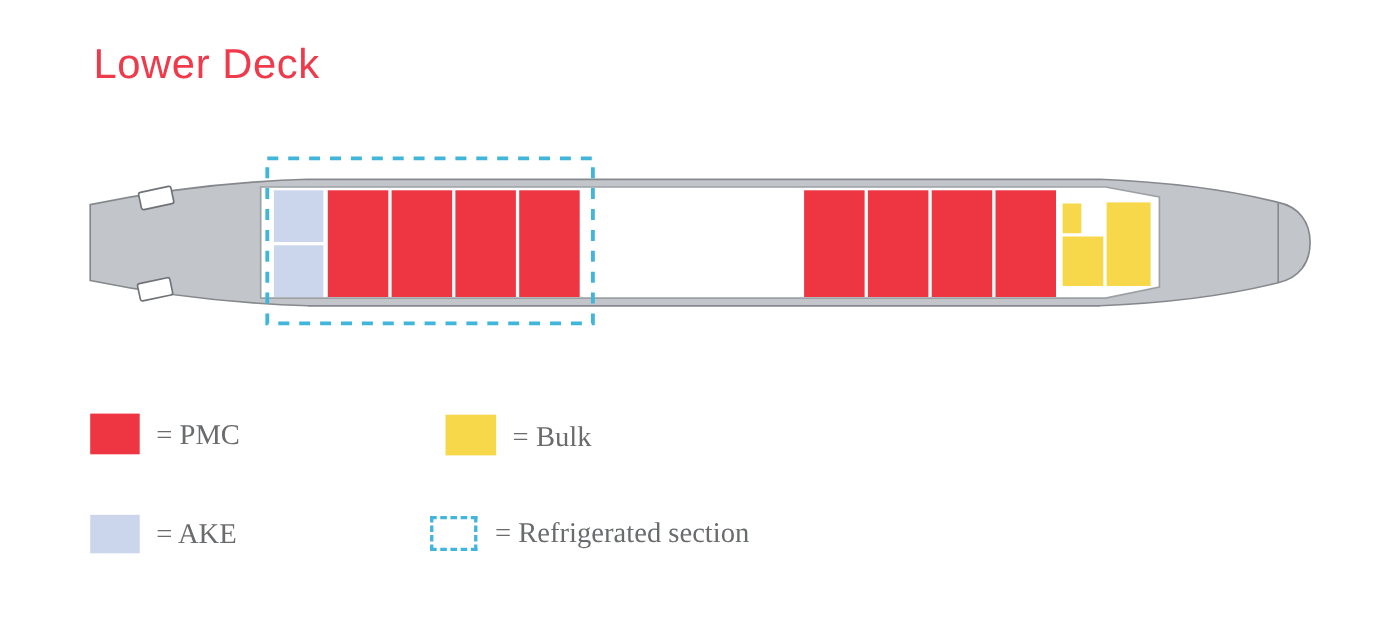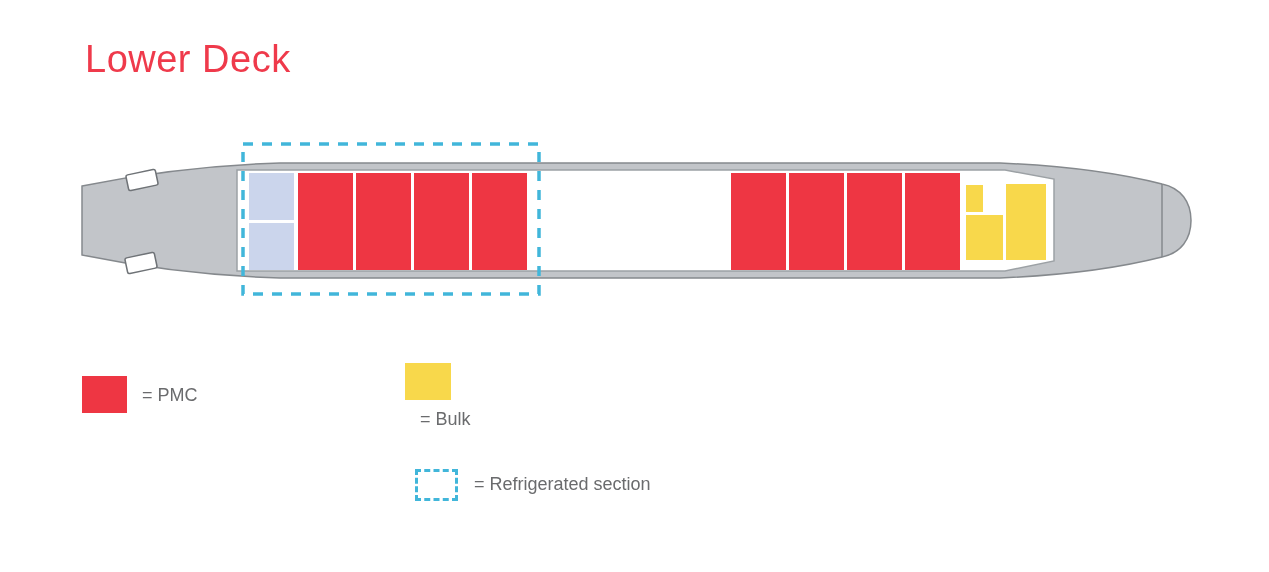--- a/index.html
+++ b/index.html
@@ -15,21 +15,21 @@
   }
   svg.aircraft{position:absolute;left:0;top:0;}
 
   .legend{position:absolute;left:0;top:0;width:100%;height:100%;color:var(--legend_text,#6A6B6D);}
   .legend-item{position:absolute;display:flex;align-items:flex-start;}
   .swatch{display:block;flex:0 0 auto;}
   .swatch-pmc{width:45px;height:37px;background:var(--pmc,#EE3643);}
   .swatch-bulk{width:46px;height:37px;background:var(--bulk,#F8D84B);}
   .swatch-ake{width:45px;height:35px;background:var(--ake,#CBD5EC);}
   .swatch-refrigerated{width:37px;height:26px;background:#fff;border:3px dashed var(--refrigerated,#41B6DA);}
-  .legend-label{font-size:18px;line-height:31px;white-space:pre;}
+  .legend-label{font-size:26px;line-height:31px;white-space:pre;font-family:Liberation Serif, serif;}
   .legend-sublabel{font-size:26px;line-height:31px;margin-left:21px;white-space:pre;}
 </style>
 </head>
 <body>
 
 <h1 class="page-title">Lower Deck</h1>
 
 <svg class="aircraft" width="1269" height="340" viewBox="0 0 1269 340">
 
   <path d="M 82 186
@@ -67,23 +67,27 @@
     </g>
 
   <rect x="243" y="144" width="296" height="150" fill="none" stroke="var(--refrigerated,#41B6DA)" stroke-width="3.5" stroke-dasharray="10 9"></rect>
 </svg>
 
 <div class="legend">
   <div class="legend-item" style="left:82px;top:376px;">
     <span class="swatch swatch-pmc"></span>
     <span class="legend-label" style="margin-left:15px;margin-top:4px;">= PMC</span>
   </div>
-  <div class="legend-item" style="left:405px;top:363px;flex-direction:column;">
+  <div class="legend-item" style="left:405px;top:377px;">
     <span class="swatch swatch-bulk"></span>
     <span class="legend-label" style="margin-left:15px;margin-top:4px;">= Bulk</span>
   </div>
-  <div class="legend-item" style="left:415px;top:469px;text-align:right;">
+  <div class="legend-item" style="left:82px;top:468px;">
+    <span class="swatch swatch-ake"></span>
+    <span class="legend-label" style="margin-left:15px;margin-top:2px;">= AKE</span>
+  </div>
+  <div class="legend-item" style="left:391px;top:469px;text-align:right;">
     <span class="swatch swatch-refrigerated"></span>
     <span style="margin-left:16px;margin-top:0;">
       <span class="legend-label" style="display:block;">= Refrigerated section</span>
     </span>
   </div>
 </div>
 
 </body></html>

